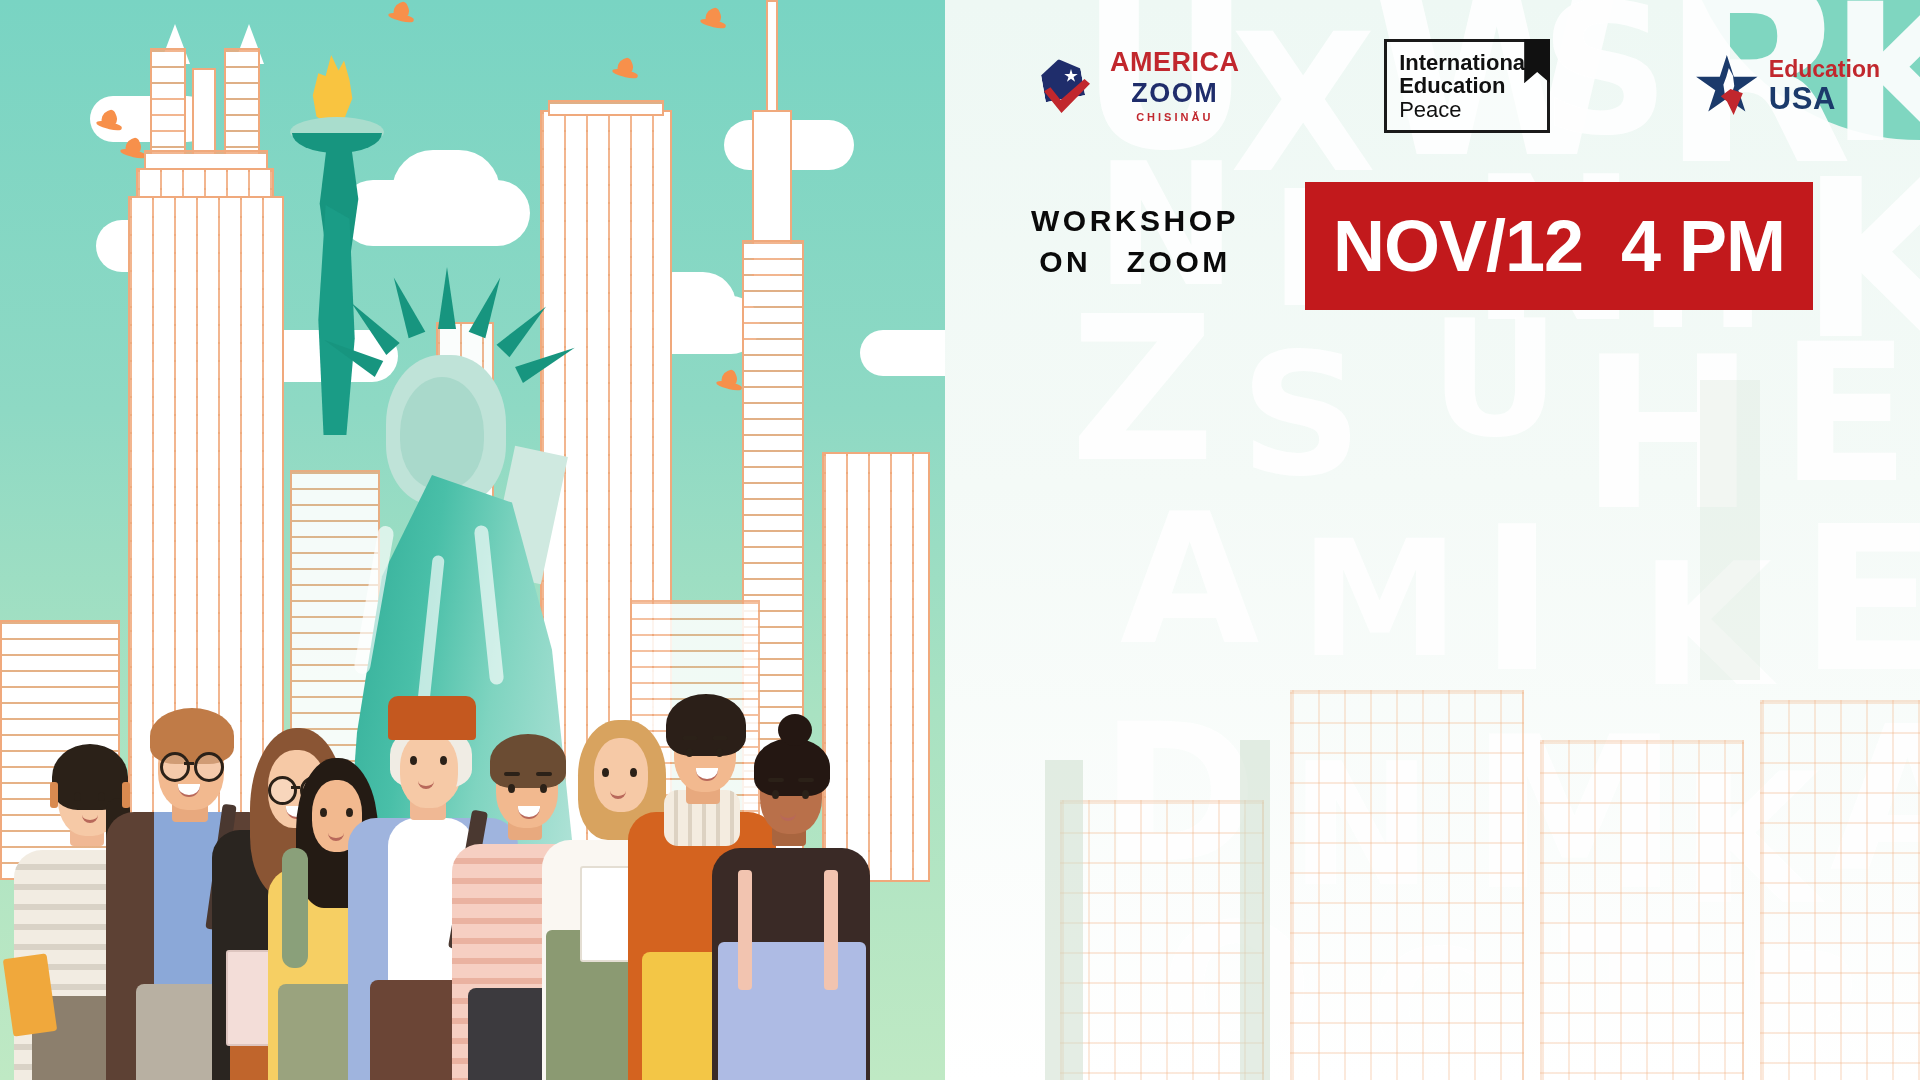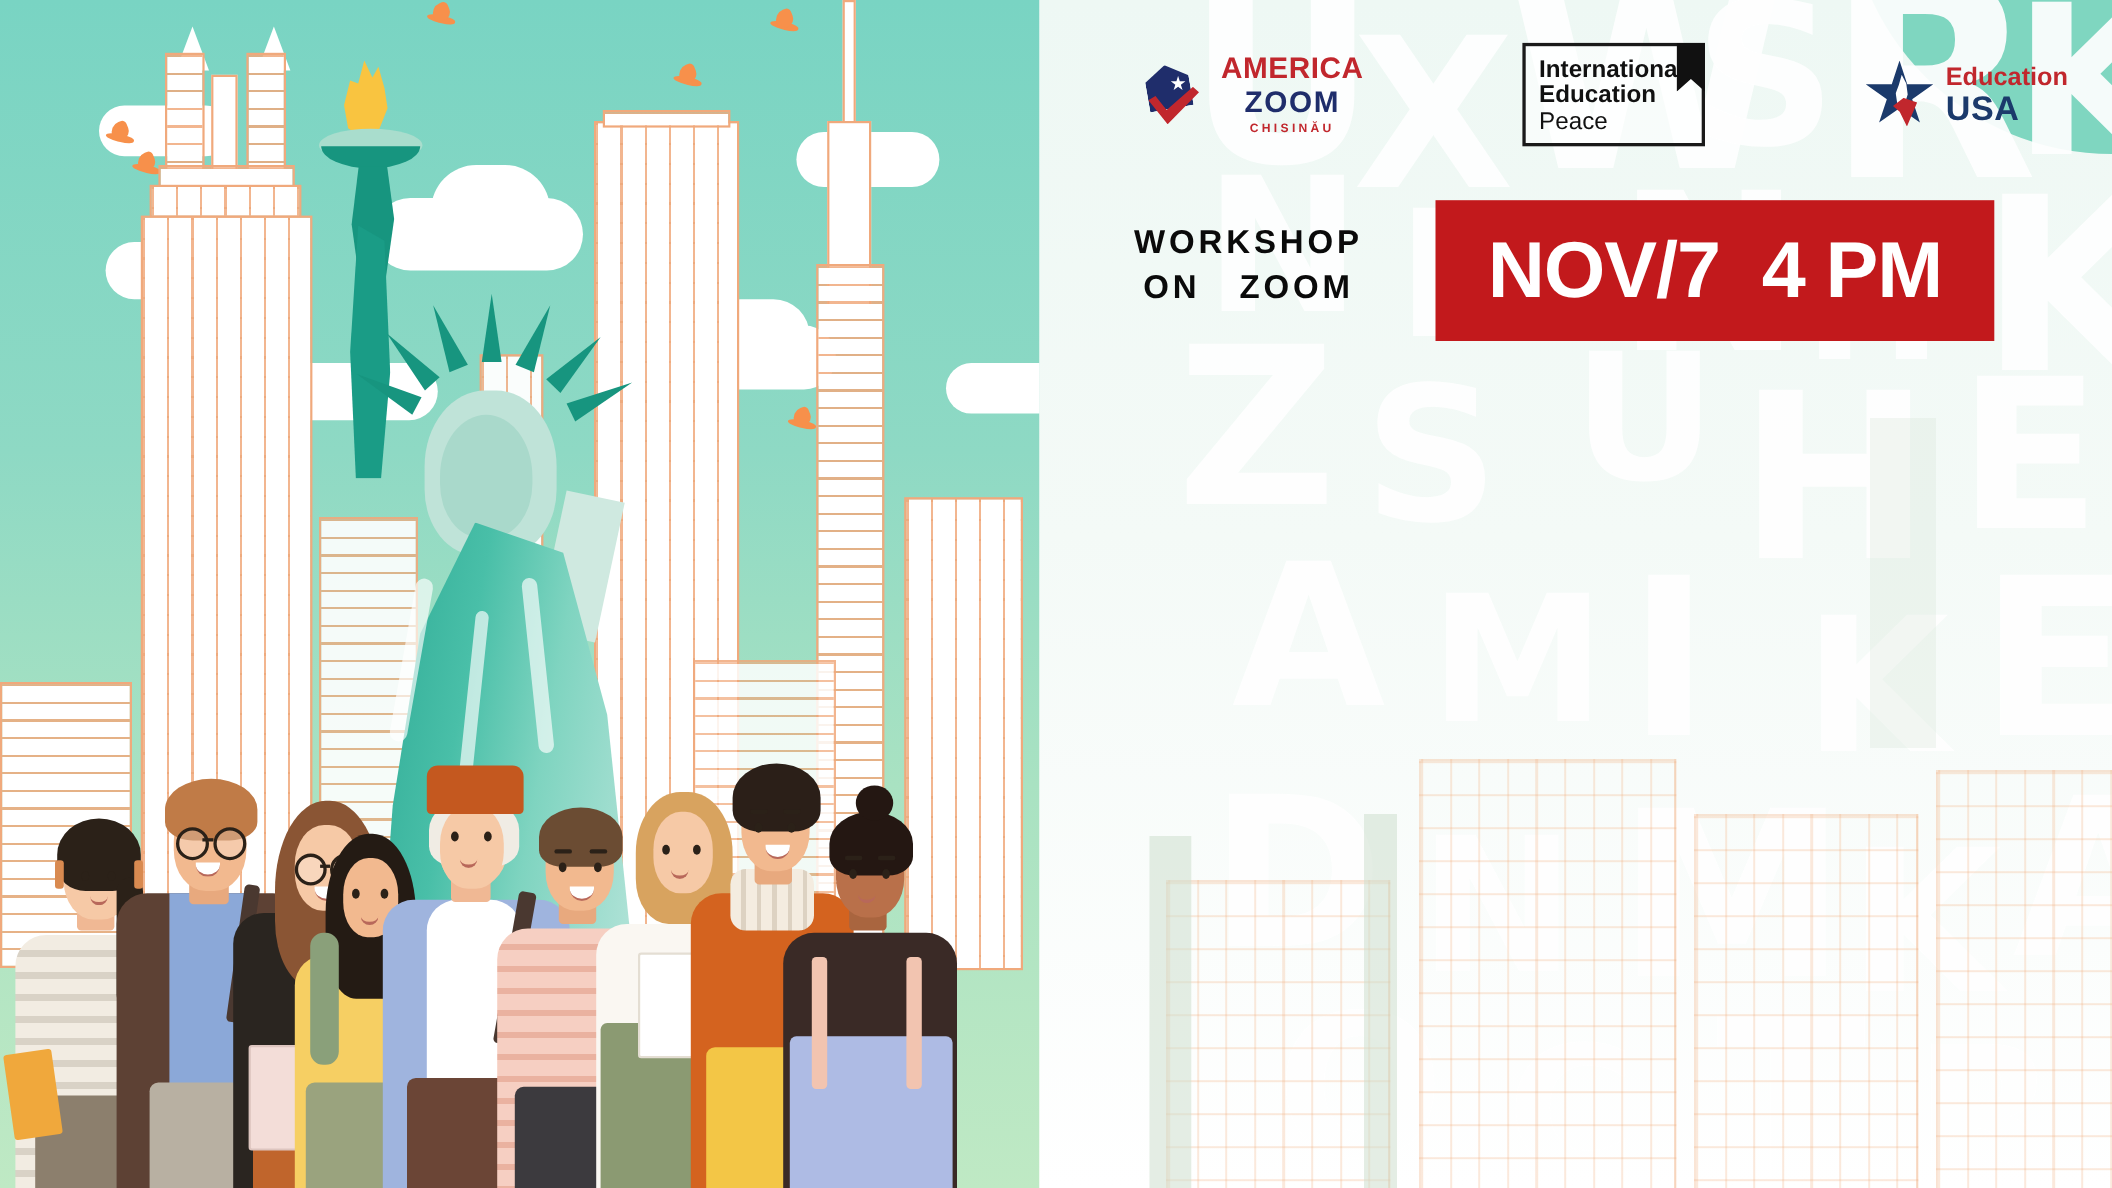--- a/index.html
+++ b/index.html
@@ -621,17 +621,17 @@
     </div>
 
   </div>
 
   <div class="on-zoom-block">
     <div class="on-zoom-line">WORKSHOP</div>
     <div class="on-zoom-line">ON   ZOOM</div>
   </div>
 
   <div class="date-banner">
-    <span class="date-text">NOV/7  4 PM</span>
+    <span class="date-text">NOV/12  4 PM</span>
   </div>
 
 
 </div>
 
 </body></html>

